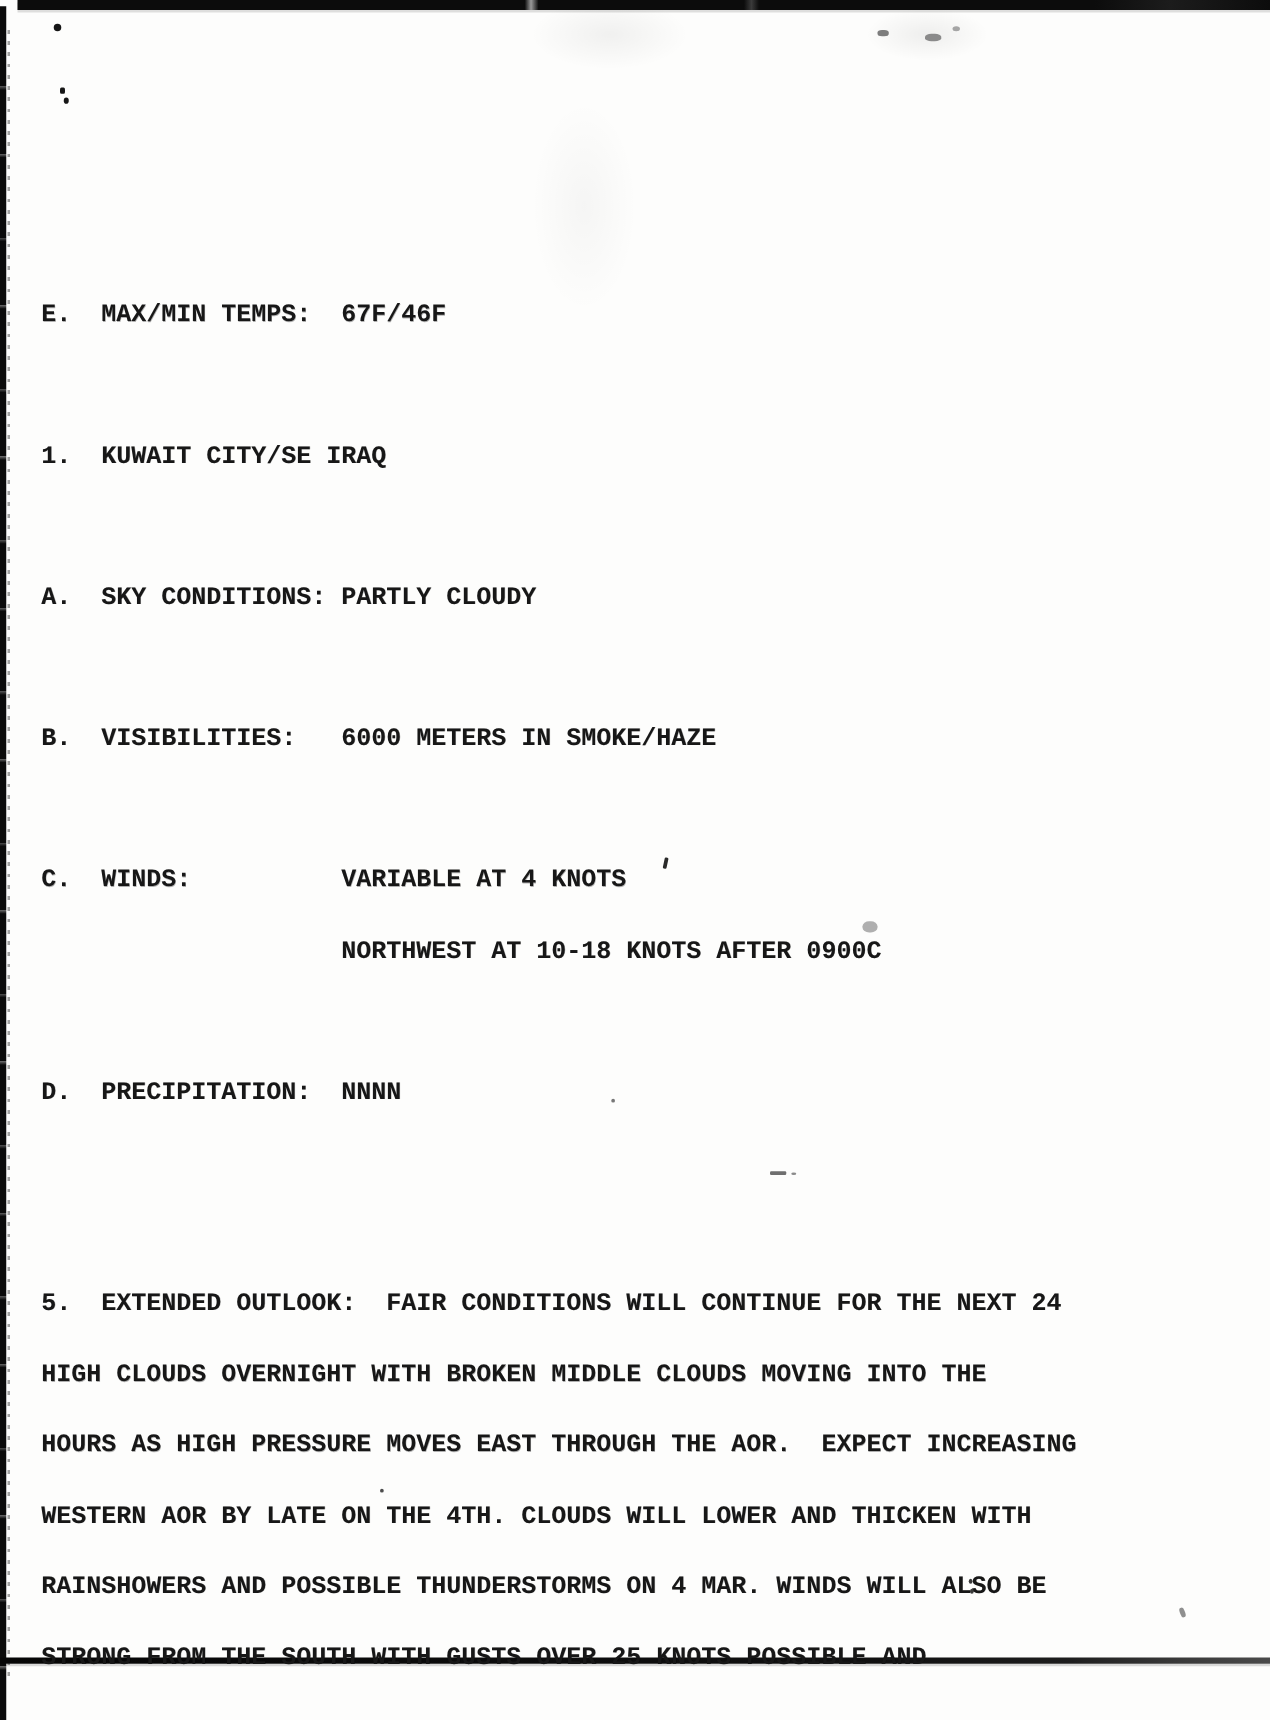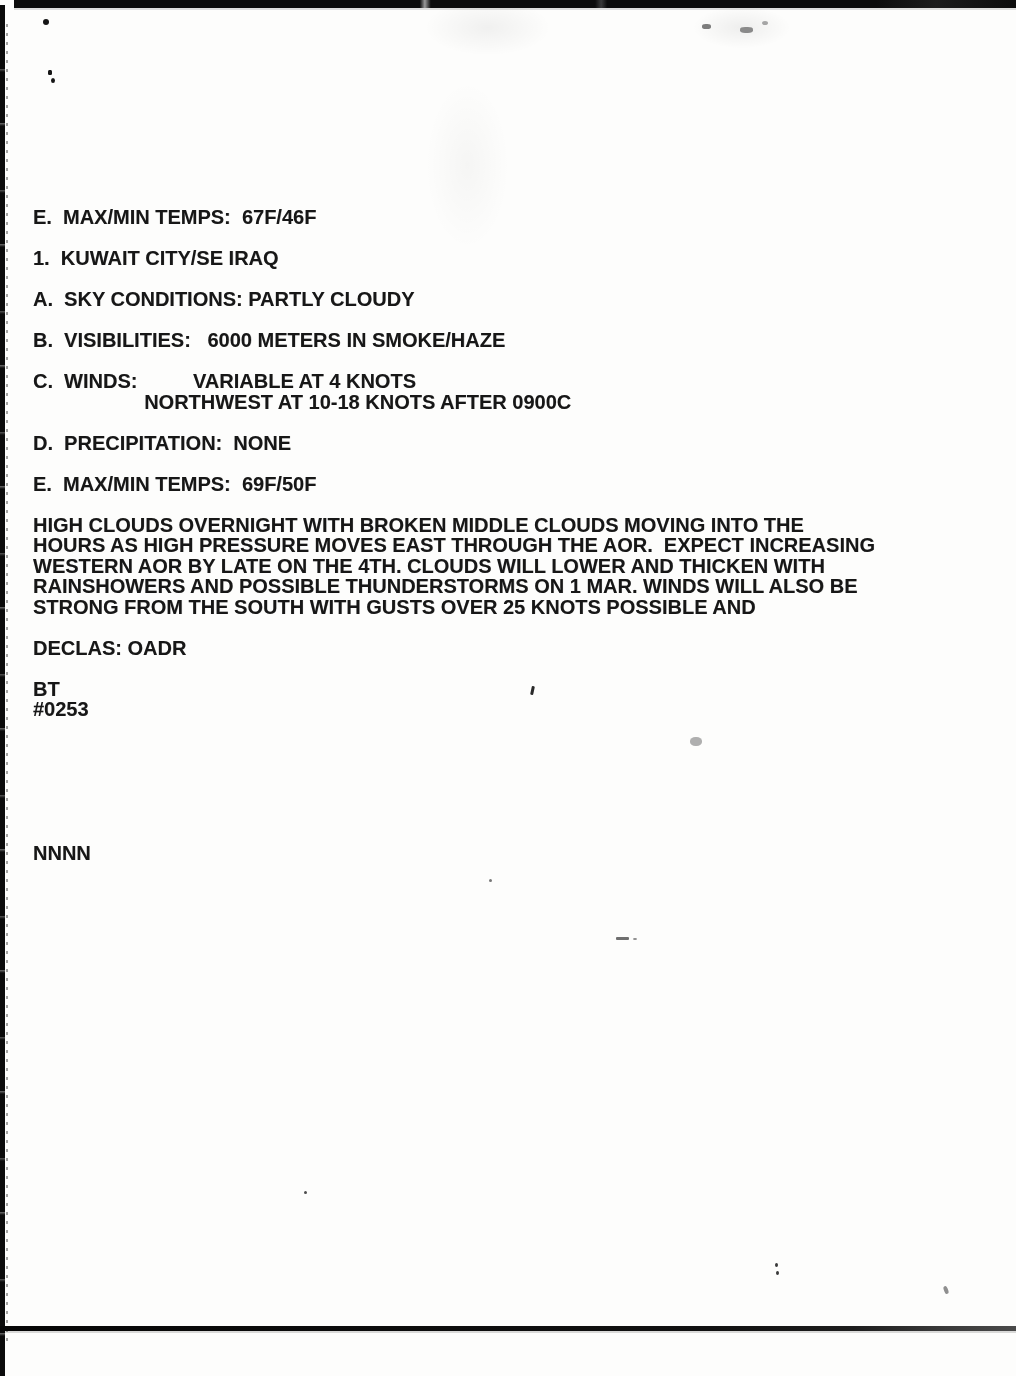--- a/index.html
+++ b/index.html
@@ -69,26 +69,27 @@
 
   
   .doc {
     position: absolute;
     left: 33px;
     top: 207px;
     margin: 0;
   }
   .doc-line {
     white-space: pre;
-    font-family: Liberation Sans, sans-serif;
+    font-family: Liberation Mono, monospace;
     font-weight: bold;
     font-size: 20px;
     line-height: 20.5px;
     color: #171717;
     text-shadow: 0.3px 0.3px 0 rgba(0,0,0,0.3);
+    margin-top: 36px;
   }
 
   
   .speck { position: absolute; background: #161616; border-radius: 50%; }
   .sp1  { left: 43px;  top: 19px;   width: 6px;  height: 6px; }
   .sp2  { left: 48px;  top: 70px;   width: 4px;  height: 5px; border-radius: 30%; }
   .sp3  { left: 51px;  top: 78px;   width: 4px;  height: 5px; }
   .sp4  { left: 702px; top: 24px;   width: 9px;  height: 5px; background: #7d7d7d; border-radius: 40%; }
   .sp5  { left: 740px; top: 27px;   width: 13px; height: 6px; background: #8a8a8a; border-radius: 40%; }
   .sp6  { left: 762px; top: 21px;   width: 6px;  height: 4px; background: #a5a5a5; }
@@ -116,28 +117,28 @@
       <div class="doc-line">&nbsp;</div>
       <div class="doc-line">1.  KUWAIT CITY/SE IRAQ</div>
       <div class="doc-line">&nbsp;</div>
       <div class="doc-line">A.  SKY CONDITIONS: PARTLY CLOUDY</div>
       <div class="doc-line">&nbsp;</div>
       <div class="doc-line">B.  VISIBILITIES:   6000 METERS IN SMOKE/HAZE</div>
       <div class="doc-line">&nbsp;</div>
       <div class="doc-line">C.  WINDS:          VARIABLE AT 4 KNOTS</div>
       <div class="doc-line">                    NORTHWEST AT 10-18 KNOTS AFTER 0900C</div>
       <div class="doc-line">&nbsp;</div>
-      <div class="doc-line">D.  PRECIPITATION:  NONE</div>
+      <div class="doc-line">D.  PRECIPITATION:  NNNN</div>
       <div class="doc-line">&nbsp;</div>
-      <div class="doc-line">E.  MAX/MIN TEMPS:  69F/50F</div>
       <div class="doc-line">&nbsp;</div>
+      <div class="doc-line">5.  EXTENDED OUTLOOK:  FAIR CONDITIONS WILL CONTINUE FOR THE NEXT 24</div>
       <div class="doc-line">HIGH CLOUDS OVERNIGHT WITH BROKEN MIDDLE CLOUDS MOVING INTO THE</div>
       <div class="doc-line">HOURS AS HIGH PRESSURE MOVES EAST THROUGH THE AOR.  EXPECT INCREASING</div>
       <div class="doc-line">WESTERN AOR BY LATE ON THE 4TH. CLOUDS WILL LOWER AND THICKEN WITH</div>
-      <div class="doc-line">RAINSHOWERS AND POSSIBLE THUNDERSTORMS ON 1 MAR. WINDS WILL ALSO BE</div>
+      <div class="doc-line">RAINSHOWERS AND POSSIBLE THUNDERSTORMS ON 4 MAR. WINDS WILL ALSO BE</div>
       <div class="doc-line">STRONG FROM THE SOUTH WITH GUSTS OVER 25 KNOTS POSSIBLE AND</div>
       <div class="doc-line">&nbsp;</div>
       <div class="doc-line">DECLAS: OADR</div>
       <div class="doc-line">&nbsp;</div>
       <div class="doc-line">BT</div>
       <div class="doc-line">#0253</div>
       <div class="doc-line">&nbsp;</div>
       <div class="doc-line">&nbsp;</div>
       <div class="doc-line">&nbsp;</div>
       <div class="doc-line">&nbsp;</div>

